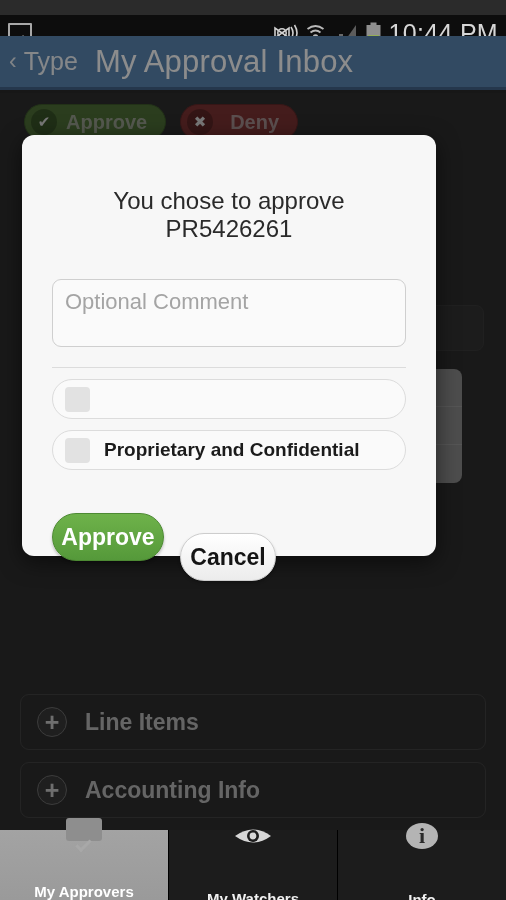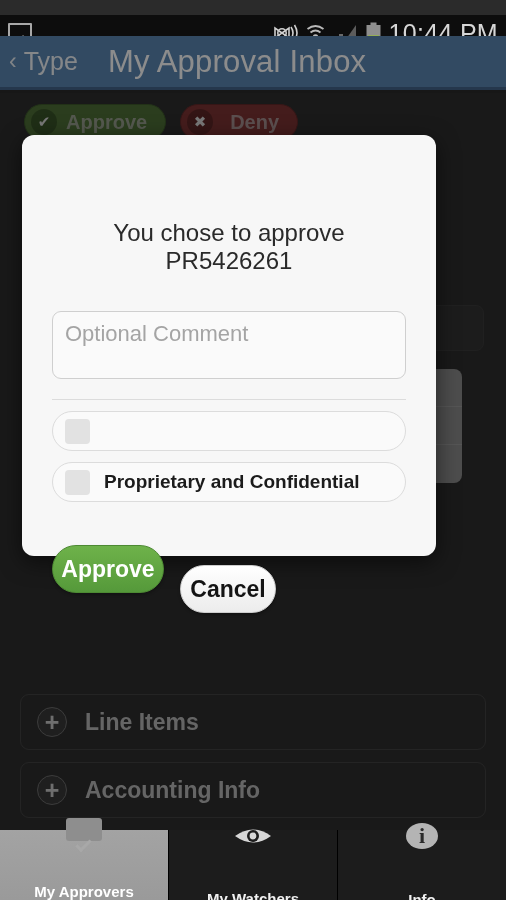--- a/index.html
+++ b/index.html
@@ -34,21 +34,21 @@
   
   .titlebar {
     position: absolute; top: 36px; left: 0; width: 506px; height: 54px;
     background: #5b87b3;
     display: flex; align-items: center;
     border-bottom: 3px solid #44658a;
   }
   .back-btn { display: flex; align-items: center; gap: 7px; padding: 0 6px 0 9px; cursor: pointer; }
   .chev { color: #e9eff5; font-size: 23px; line-height: 1; }
   .back-label { color: #f2f6fa; font-size: 25px; }
-  .page-title { color: #ffffff; font-size: 31px; margin-left: 24px; letter-spacing: .2px; }
+  .page-title { color: #ffffff; font-size: 31px; margin-left: 11px; letter-spacing: .2px; }
 
   
   .content {
     position: absolute; top: 93px; left: 0; width: 506px; height: 737px;
     background: #2f2f2f;
   }
   .action-row { display: flex; gap: 14px; padding: 11px 24px 0 24px; }
   .pill {
     display: flex; align-items: center; gap: 9px;
     height: 36px; padding: 0 18px 0 6px; border-radius: 19px;
@@ -103,21 +103,21 @@
   }
 
   
   .dialog {
     position: absolute; left: 22px; top: 135px; width: 414px; height: 421px;
     background: #f7f7f7; border-radius: 12px;
     box-shadow: 0 6px 22px rgba(0,0,0,0.55);
     padding: 0 30px;
   }
   .dlg-msg {
-    margin-top: 84px; font-size: 24px; color: #2a2a2a; text-align: center;
+    margin-top: 52px; font-size: 24px; color: #2a2a2a; text-align: center;
   }
   .comment-box {
     margin-top: 36px; width: 100%; height: 68px;
     background: #fafafa; border: 1px solid #cfcfcf; border-radius: 9px;
     display: flex; align-items: flex-start; padding: 9px 12px;
   }
   .comment-ph { color: #a4a4a4; font-size: 22px; }
   .divider { margin-top: 20px; height: 1px; background: #dcdcdc; width: 100%; }
   .check-row {
     margin-top: 11px; width: 100%; height: 40px;

